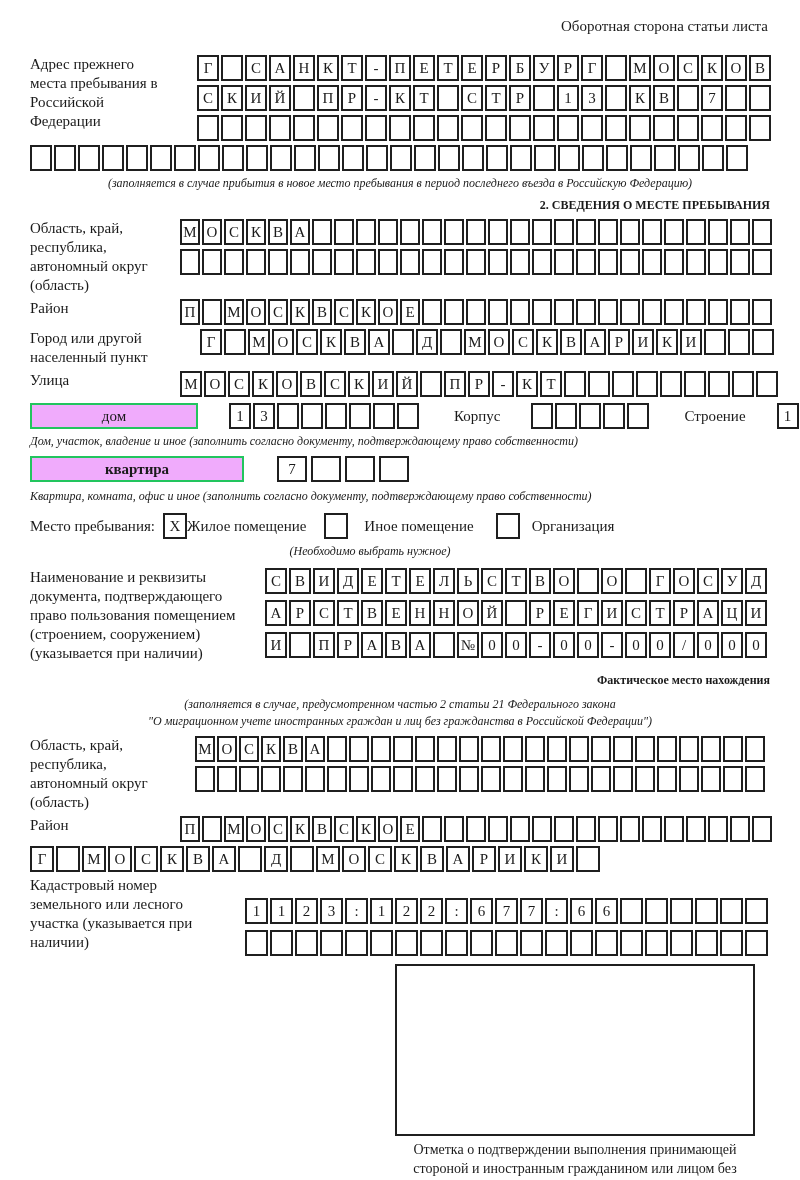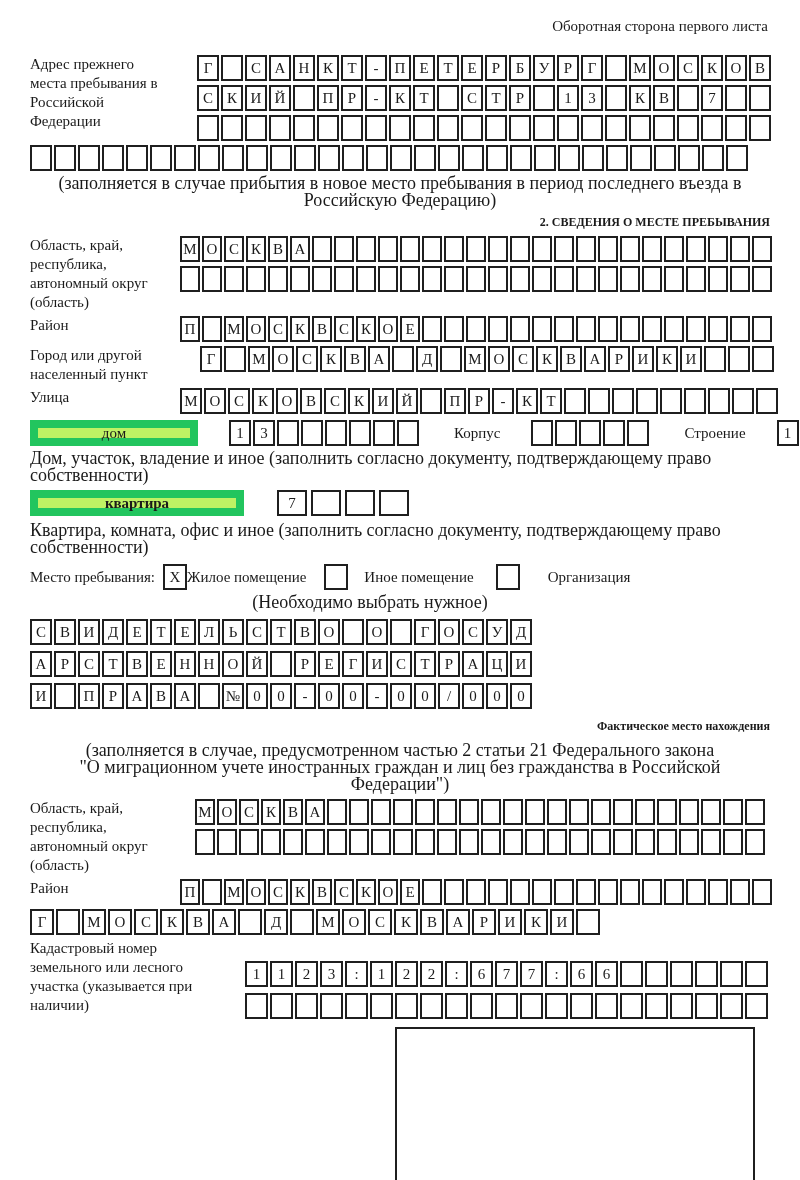--- a/index.html
+++ b/index.html
@@ -15,25 +15,25 @@
   .cells{display:flex;gap:2px;flex:none;}
   .cell{
     box-sizing:border-box;flex:none;width:20px;height:26px;border:2px solid #1f1f1f;
     display:flex;align-items:center;justify-content:center;
     font-size:15px;background:#fff;
   }
   .w22 .cell{width:22px;}
   .w23 .cell{width:23px;}
   .w24 .cell{width:24px;}
   .w30 .cell{width:30px;} .w30{gap:4px;}
-  .caption{font-size:18px;line-height:17px;}
+  .caption{font-size:12px;line-height:17px;font-style:italic;}
   .caption.center{text-align:center;}
   .sec-title{font-weight:bold;font-size:12px;text-align:right;}
   .widebox{
-    box-sizing:border-box;border:8px solid #22c55e;height:26px;background:#bef264;
+    box-sizing:border-box;border:2px solid #22c55e;height:26px;background:#f0abfc;
     display:flex;align-items:center;justify-content:center;font-size:15px;flex:none;
   }
   .chk{
     box-sizing:border-box;width:24px;height:26px;border:2px solid #1f1f1f;background:#fff;
     display:inline-flex;align-items:center;justify-content:center;font-size:15px;flex:none;
   }
   .inline{display:flex;align-items:center;}
   .mark-box{
     box-sizing:border-box;width:360px;height:172px;border:2px solid #1f1f1f;background:#fff;
     margin-left:365px;
@@ -42,21 +42,21 @@
     width:372px;margin-left:359px;text-align:center;
     font-size:14px;line-height:18.5px;margin-top:5px;
   }
   .mt4{margin-top:4px;} .mt6{margin-top:6px;} .mt8{margin-top:8px;} .mt10{margin-top:10px;} .mb6{margin-bottom:6px;}
 </style>
 </head>
 <body>
 
 <div class="page">
 
-  <div class="hdr-note">Оборотная сторона первого листа</div>
+  <div class="hdr-note">Оборотная сторона статьи листа</div>
 
   <div class="row">
     <div class="lbl" style="width:142px;">Адрес прежнего места пребывания в Российской Федерации</div>
     <div class="grp">
       <div class="cells w22">
           <span class="cell">Г</span>
           <span class="cell"></span>
           <span class="cell">С</span>
           <span class="cell">А</span>
           <span class="cell">Н</span>
@@ -369,25 +369,26 @@
   </div>
   <div class="caption mt6">Квартира, комната, офис и иное (заполнить согласно документу, подтверждающему право собственности)</div>
 
   <div class="inline mt8">
     <span class="lbl">Место пребывания:</span>
     <span class="chk" style="margin-left:8px;">X</span>
     <span class="lbl" style="">Жилое помещение</span>
     <span class="chk" style="margin-left:18px;"></span>
     <span class="lbl" style="margin-left:16px;">Иное помещение</span>
     <span class="chk" style="margin-left:22px;"></span>
-    <span class="lbl" style="margin-left:28px;">Организация</span>
+    <span class="lbl" style="margin-left:12px;">Организация</span>
   </div>
   <div class="caption mt4" style="margin-left:165px;width:350px;text-align:center;">(Необходимо выбрать нужное)</div>
 
   <div class="row mt8">
+    <div class="lbl" style="width:210px;">Наименование и реквизиты документа, подтверждающего право пользования помещением (строением, сооружением) (указывается при наличии)</div>
     <div class="grp" style="gap:6px;">
       <div class="cells w22">
           <span class="cell">С</span>
           <span class="cell">В</span>
           <span class="cell">И</span>
           <span class="cell">Д</span>
           <span class="cell">Е</span>
           <span class="cell">Т</span>
           <span class="cell">Е</span>
           <span class="cell">Л</span>

